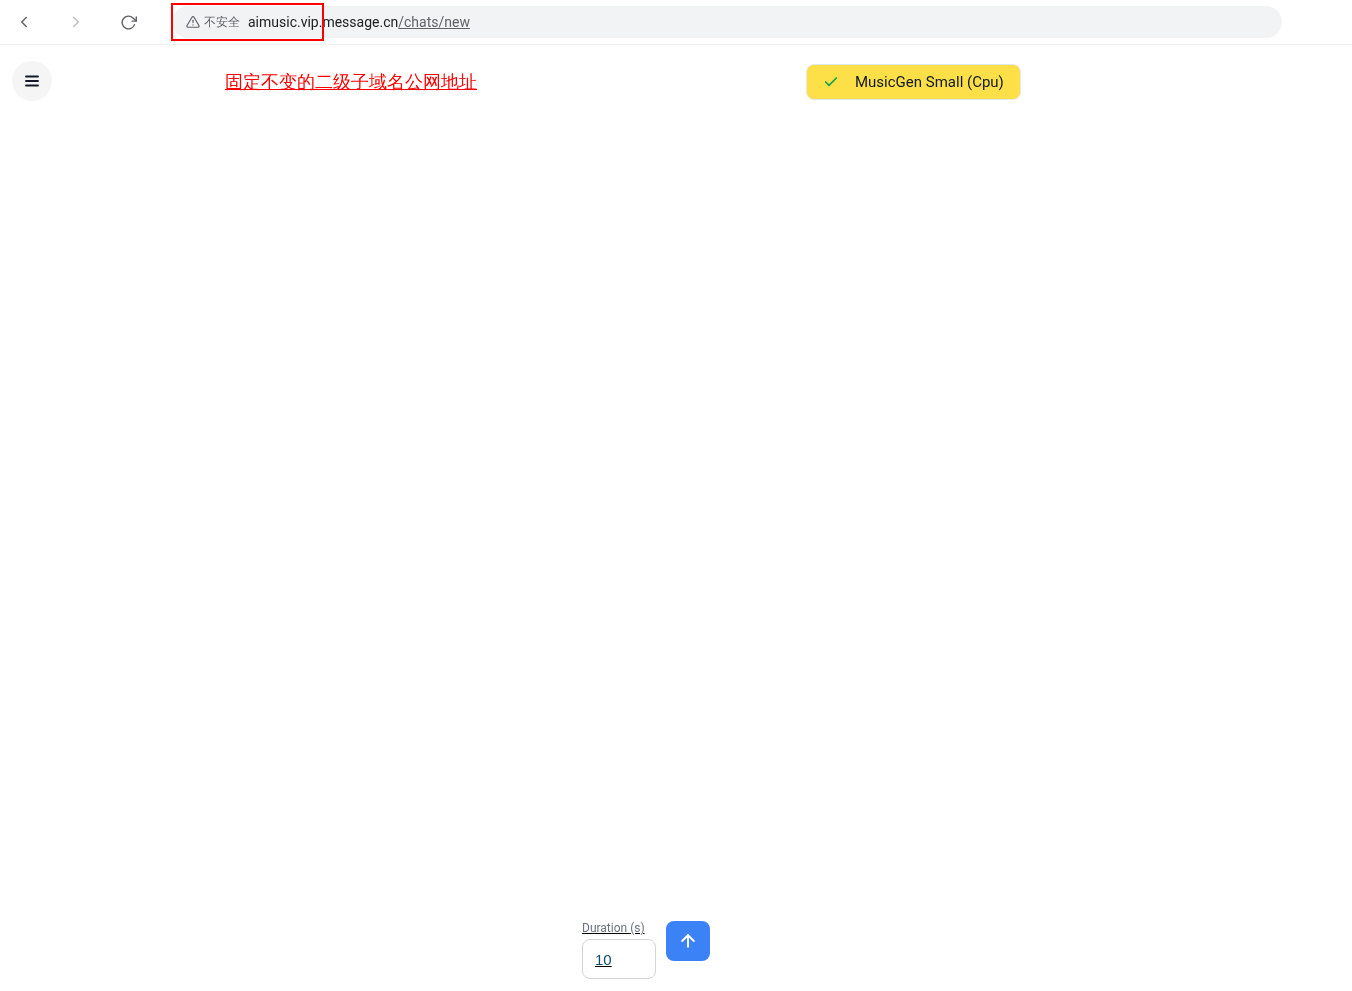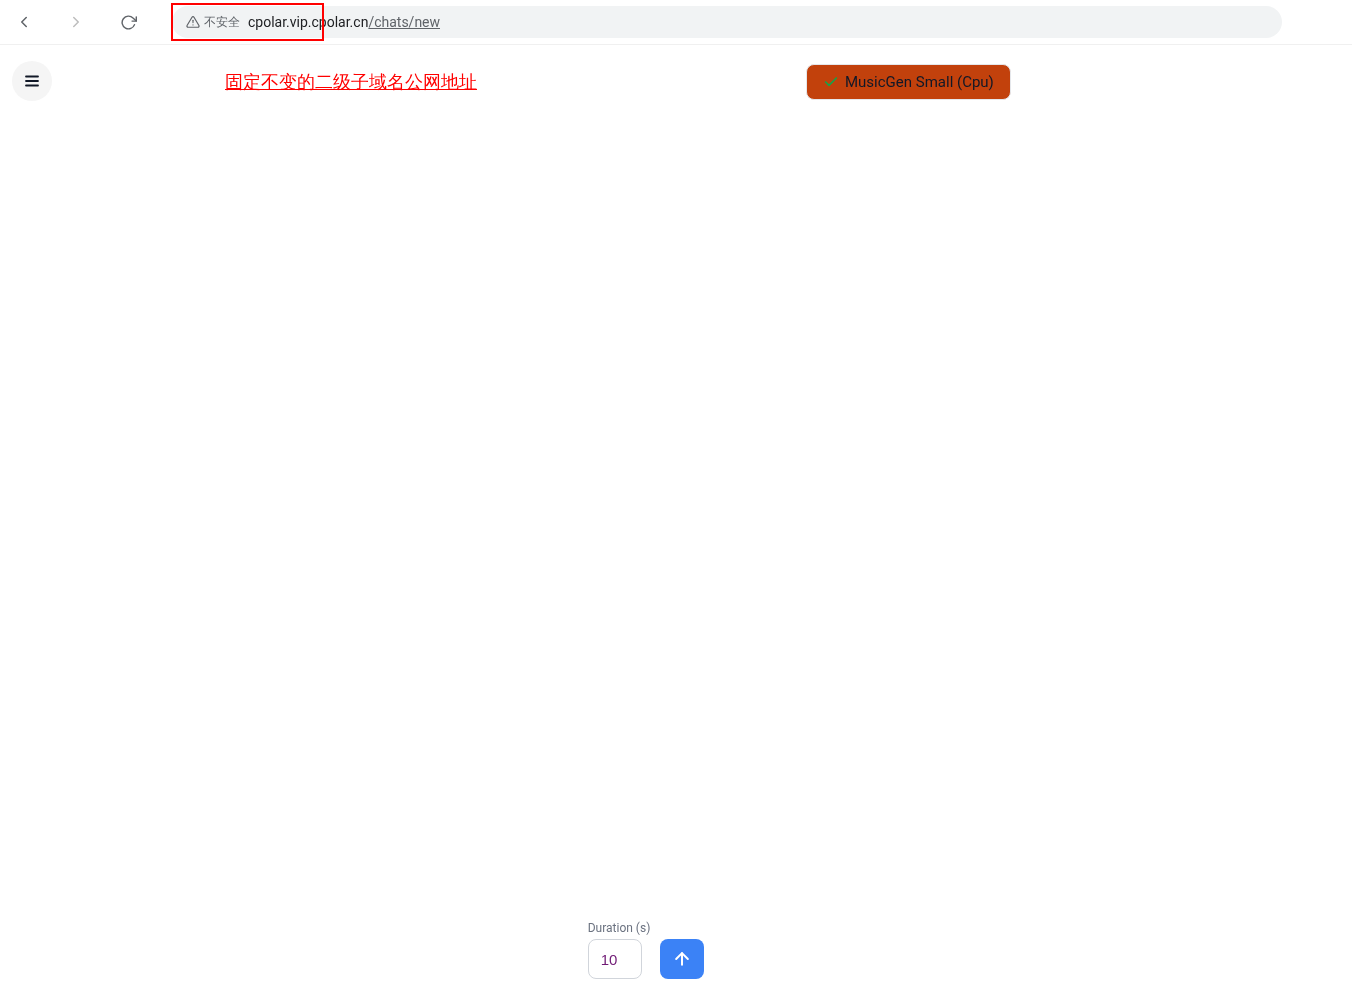--- a/index.html
+++ b/index.html
@@ -104,62 +104,62 @@
     display: flex;
     align-items: center;
     justify-content: center;
     cursor: pointer;
     margin-left: 4px;
   }
   .model-pill {
     position: absolute;
     left: 806px;
     top: 64px;
-    background: #c2410c;
+    background: #fde047;
     border-radius: 8px;
     padding: 8px 16px;
     display: flex;
     align-items: center;
-    gap: 6px;
+    gap: 16px;
     font-size: 15px;
     color: #111827;
     cursor: pointer;
     border: 1px solid #e5e7eb;
   }
   .model-pill .check { color: #16a34a; display:flex; align-items:center; }
 
   
   .bottom-area {
     position: absolute;
     left: 0;
     right: 0;
     bottom: 12px;
     padding: 0 60px 0 0;
     display: flex;
     gap: 10px;
-    align-items: flex-end;
-    justify-content: center;
+    justify-content: center;
+    text-decoration: underline;
   }
   .duration-group {
     display: flex;
     flex-direction: column;
     gap: 4px;
   }
   .duration-label {
     font-size: 12px;
     color: #6b7280;
   }
   .duration-input {
-    width: 54px;
+    width: 74px;
     height: 40px;
     border: 1px solid #d1d5db;
     border-radius: 8px;
     padding: 0 12px;
     font-size: 15px;
-    color: #701a75;
+    color: #0c4a6e;
     outline: none;
   }
   .message-input {
     width: 590px;
     height: 40px;
     border: 1px solid #3b82f6;
     border-radius: 8px;
     padding: 0 14px;
     font-size: 15px;
     outline: none;
@@ -210,21 +210,21 @@
   <div class="address-bar">
     <span class="security-indicator">
       <svg width="14" height="14" viewBox="0 0 24 24" fill="none" stroke="#5f6368" stroke-width="2" stroke-linecap="round" stroke-linejoin="round">
           <path d="M10.29 3.86L1.82 18a2 2 0 0 0 1.71 3h16.94a2 2 0 0 0 1.71-3L13.71 3.86a2 2 0 0 0-3.42 0z"></path>
           <line x1="12" y1="9" x2="12" y2="13"></line>
           <line x1="12" y1="17" x2="12.01" y2="17"></line>
         </svg>
       <span>不安全</span>
     </span>
     <span class="url-text">
-      <span class="url-host">cpolar.vip.cpolar.cn</span><span class="url-path">/chats/new</span>
+      <span class="url-host">aimusic.vip.message.cn</span><span class="url-path">/chats/new</span>
     </span>
   </div>
 </div>
 
 <div class="annotation-box" id="anno-box" style="left: 171px; top: 3px; width: 153px; height: 38px;"></div>
 <div class="annotation-text" id="anno-text" style="left: 225px; top: 70px;">固定不变的二级子域名公网地址</div>
 
 <div class="app-header">
   <div class="hamburger-btn">
     <svg width="18" height="18" viewBox="0 0 24 24" fill="none" stroke="#111827" stroke-width="2.4" stroke-linecap="round">

